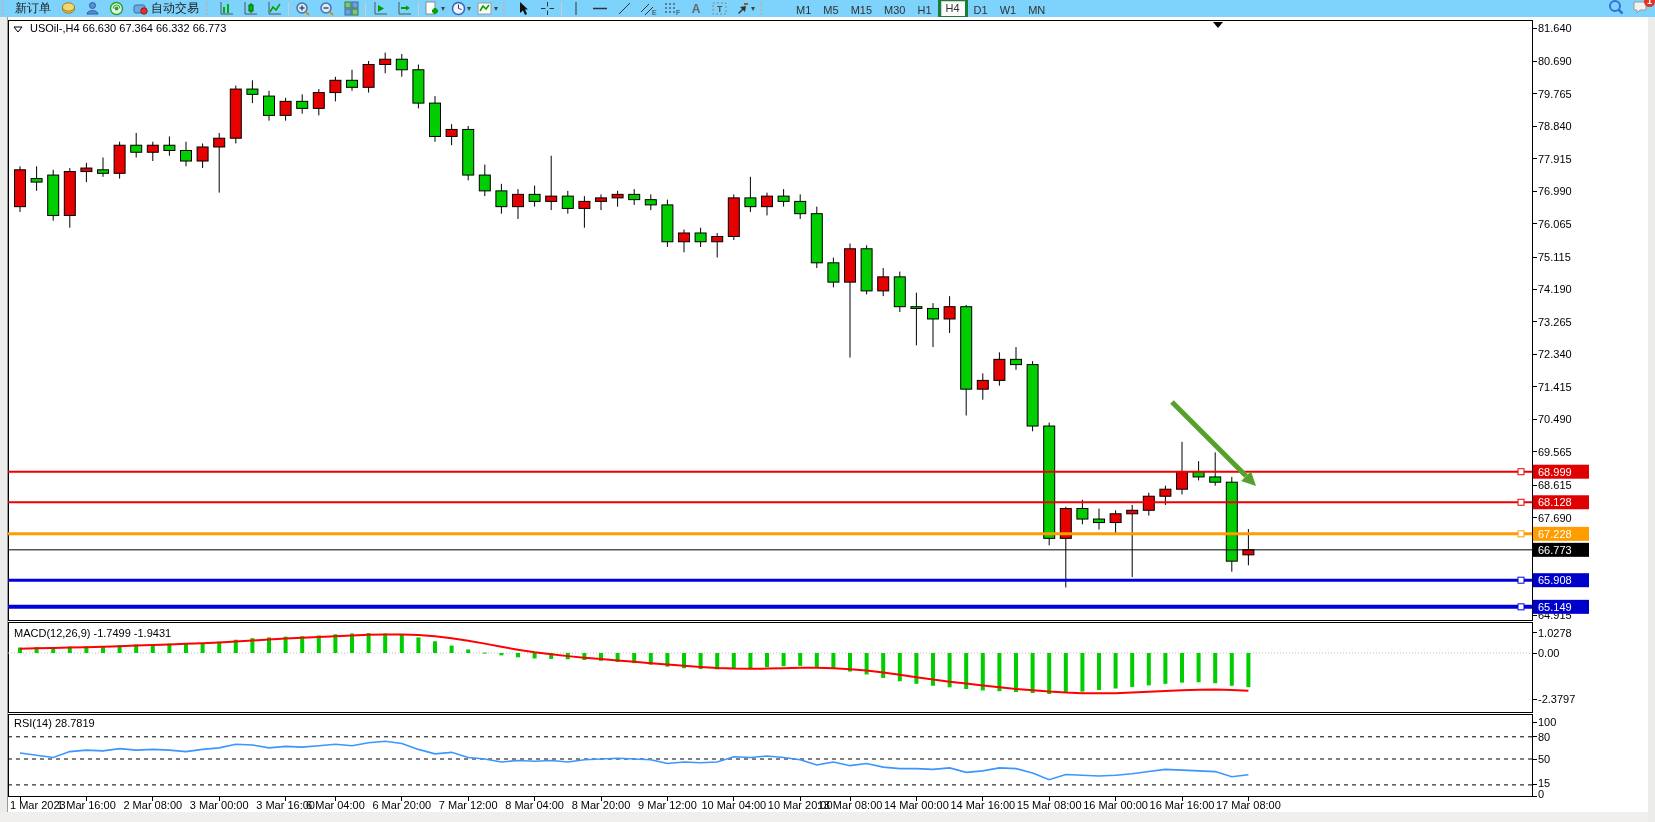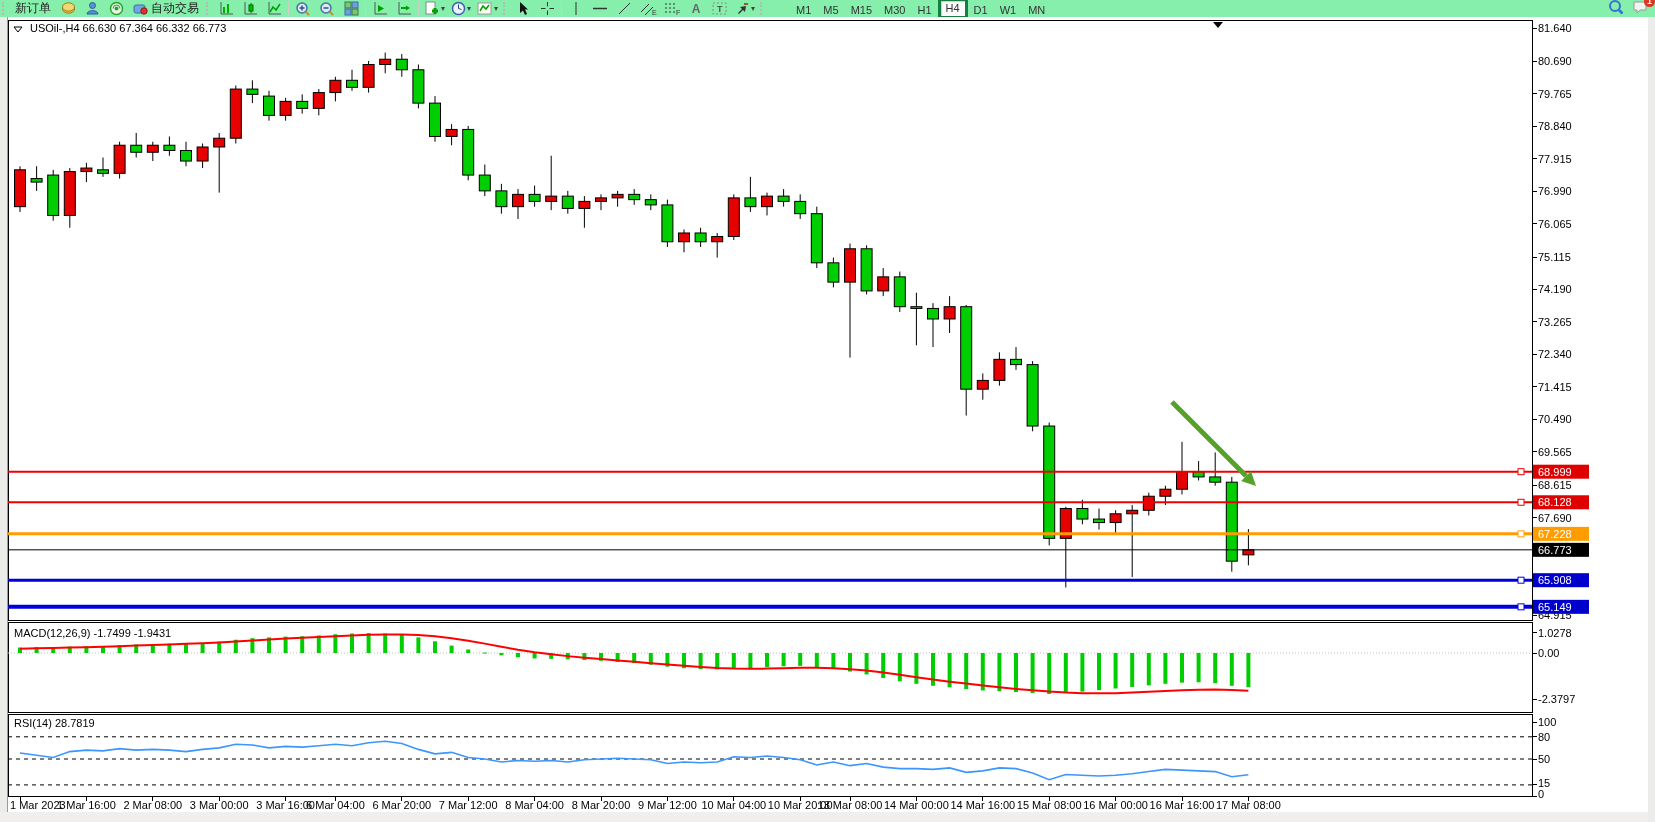--- a/index.html
+++ b/index.html
@@ -1,17 +1,17 @@
 <!DOCTYPE html>
 <html><head>
 <meta charset="utf-8">
 <style>
   html,body{margin:0;padding:0;background:#f0efed;font-family:"Liberation Sans",sans-serif;}
   .app{position:relative;width:1655px;height:822px;background:#fff;overflow:hidden;}
-  .toolbar{position:absolute;left:0;top:0;width:1655px;height:17px;background:#86efac;
+  .toolbar{position:absolute;left:0;top:0;width:1655px;height:17px;background:#7dd3fc;
     border-bottom:1px solid #d9d7d3;display:flex;align-items:center;font-size:12px;color:#222;}
   .grip{width:3px;height:13px;margin:0 3px 0 2px;border-left:2px dotted #b9b7b2;}
   .sep{width:1px;height:14px;background:#cfcdc8;margin:0 2px;}
   .tb{display:flex;align-items:center;justify-content:center;height:16px;min-width:18px;
     padding:0 2px;background:transparent;border:1px solid transparent;cursor:default;}
   .tb svg{display:block;}
   .tb.text{padding:0 4px;white-space:nowrap;}
   .caret{font-size:8px;color:#444;margin-left:1px;}
   .tf-group{display:flex;align-items:flex-end;margin-left:22px;}
   .tf{font-size:11px;color:#333;padding:1px 5px;height:13px;line-height:13px;border:1px solid transparent;}

